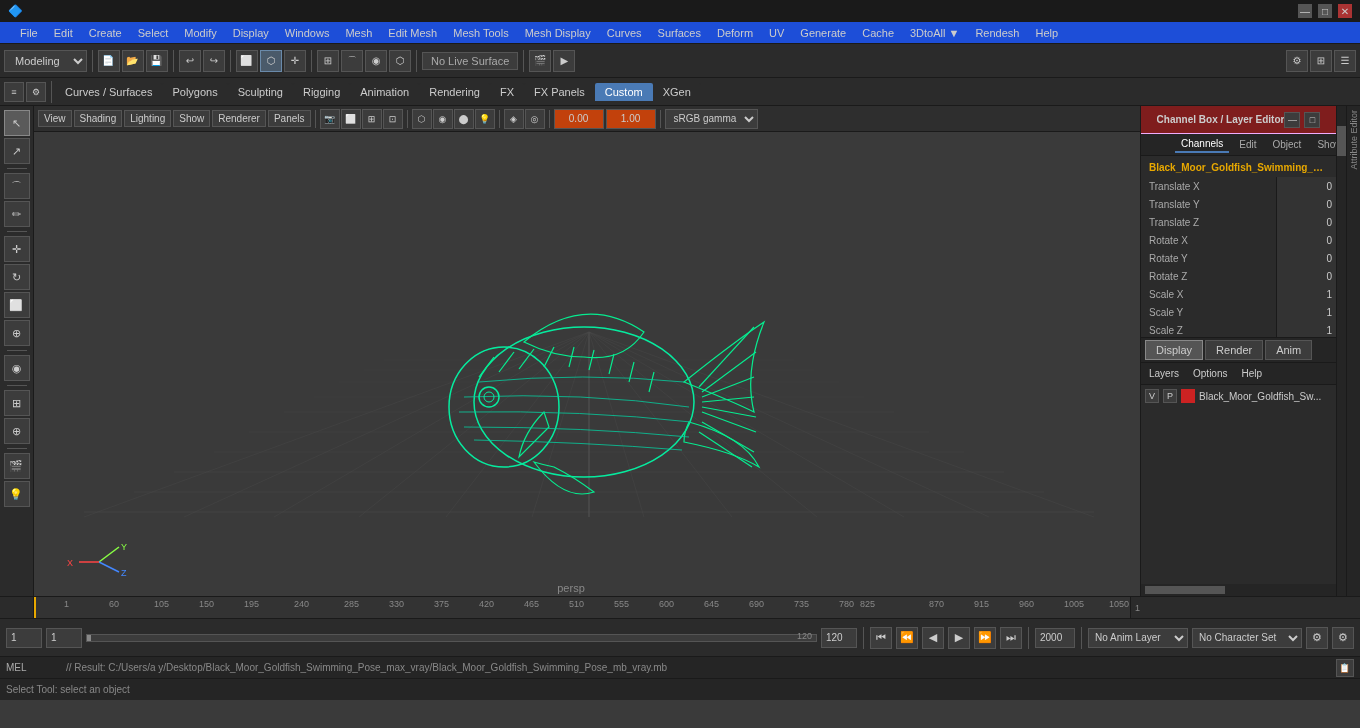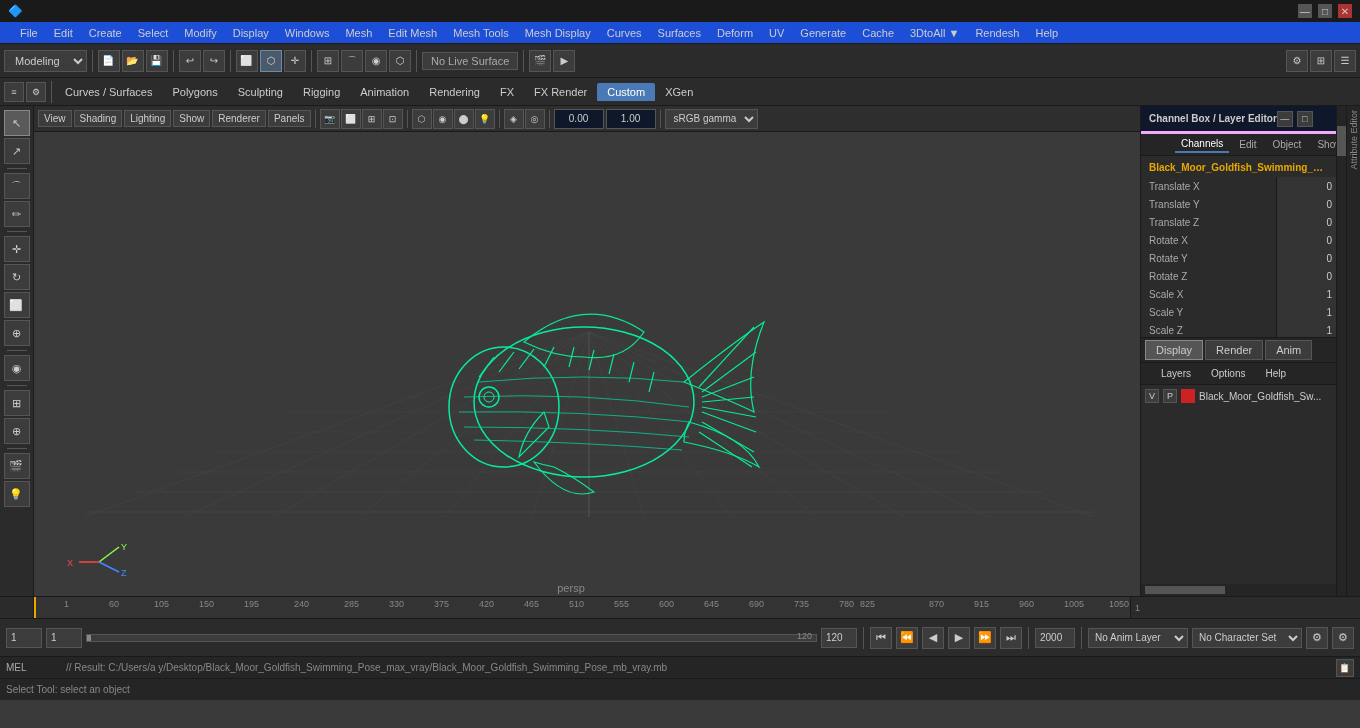--- a/index.html
+++ b/index.html
@@ -52,37 +52,37 @@
     #viewport {
       flex: 1; background: #3a3a3a; position: relative; overflow: hidden;
     }
     #viewport-toolbar {
       width: 100%; height: 26px; background: #2e2e2e; display: flex; align-items: center; padding: 0 4px; gap: 2px;
       border-bottom: 1px solid #1a1a1a;
     }
     .vp-btn { padding: 2px 5px; font-size: 10px; color: #ccc; cursor: pointer; background: #3c3c3c; border: 1px solid #555; }
     .vp-sep { width: 1px; height: 18px; background: #555; margin: 0 2px; }
     .vp-icon-btn { width: 20px; height: 20px; background: #3c3c3c; border: 1px solid #555; color: #ccc; font-size: 9px; cursor: pointer; display: flex; align-items: center; justify-content: center; }
-    .vp-number { width: 50px; height: 20px; background: #0f172a; border: 1px solid #555; color: #ccc; font-size: 10px; text-align: center; display: flex; align-items: center; justify-content: center; }
+    .vp-number { width: 50px; height: 20px; background: #c2410c; border: 1px solid #555; color: #ccc; font-size: 10px; text-align: center; display: flex; align-items: center; justify-content: center; }
     .vp-gamma { height: 20px; background: #3c3c3c; border: 1px solid #555; color: #ccc; font-size: 10px; padding: 0 4px; }
 
     #viewport-canvas {
       width: 100%; height: calc(100% - 26px); position: relative; background: #3a3a3a;
     }
 
     
     #grid-svg { position: absolute; bottom: 0; left: 0; width: 100%; height: 100%; }
 
     
     #right-panel {
       width: 220px; background: #2b2b2b; border-left: 1px solid #1a1a1a; display: flex; flex-direction: column;
     }
     #channel-box-header {
-      height: 28px; background: #0f172a; display: flex; align-items: center; justify-content: flex-start; padding: 0 8px;
-      border-bottom: 3px solid #f0abfc;
+      height: 28px; background: #7f1d1d; display: flex; align-items: center; justify-content: center; padding: 0 8px;
+      border-bottom: 1px solid #f0abfc;
     }
     .cb-header-icons { display: flex; gap: 4px; }
     .cb-icon { width: 16px; height: 16px; background: #3c3c3c; border: 1px solid #555; color: #ccc; font-size: 9px; cursor: pointer; display: flex; align-items: center; justify-content: center; }
 
     #channel-box-tabs {
       height: 22px; background: #252525; display: flex; align-items: center; padding: 0 4px; gap: 4px;
       border-bottom: 1px solid #1a1a1a;
     }
     .cb-tab { padding: 2px 6px; font-size: 10px; color: #aaa; cursor: pointer; }
     .cb-tab.active { color: #fff; border-bottom: 2px solid #4a7ab5; margin-left: 30px; }
@@ -95,21 +95,21 @@
 
     
     #dra-tabs {
       height: 26px; background: #252525; display: flex; align-items: center; padding: 0 4px; gap: 2px;
       border-top: 1px solid #1a1a1a; border-bottom: 1px solid #1a1a1a;
     }
     .dra-tab { padding: 3px 10px; font-size: 11px; color: #ccc; cursor: pointer; background: #3c3c3c; border: 1px solid #555; }
     .dra-tab.active { background: #555; border-color: #888; }
 
     #layers-bar {
-      height: 22px; background: #252525; display: flex; align-items: center; padding: 0 20px; gap: 20px;
+      height: 22px; background: #252525; display: flex; align-items: center; padding: 0 8px; gap: 14px;
       border-bottom: 1px solid #1a1a1a;
     }
     .layers-tab { font-size: 10px; color: #ccc; cursor: pointer; }
 
     #layer-row { display: flex; align-items: center; height: 22px; padding: 0 4px; gap: 4px; }
     .layer-v { width: 14px; height: 14px; background: #3c3c3c; border: 1px solid #555; color: #ccc; font-size: 9px; display: flex; align-items: center; justify-content: center; }
     .layer-p { width: 14px; height: 14px; background: #3c3c3c; border: 1px solid #555; color: #ccc; font-size: 9px; display: flex; align-items: center; justify-content: center; }
     .layer-color { width: 14px; height: 14px; background: #cc2222; }
     .layer-name { font-size: 10px; color: #ccc; white-space: nowrap; overflow: hidden; text-overflow: ellipsis; max-width: 130px; }
 
@@ -223,21 +223,21 @@
   <button class="shelf-btn">≡</button>
   <button class="shelf-btn">⚙</button>
   <div class="toolbar-sep"></div>
   <div class="shelf-tab">Curves / Surfaces</div>
   <div class="shelf-tab">Polygons</div>
   <div class="shelf-tab">Sculpting</div>
   <div class="shelf-tab">Rigging</div>
   <div class="shelf-tab">Animation</div>
   <div class="shelf-tab">Rendering</div>
   <div class="shelf-tab">FX</div>
-  <div class="shelf-tab">FX Render</div>
+  <div class="shelf-tab">FX Panels</div>
   <div class="shelf-tab active">Custom</div>
   <div class="shelf-tab">XGen</div>
 </div>
 
 <div style="display:flex; width:1360px; height:490px;">
 
   <div id="left-toolbar">
     <button class="left-btn active">↖</button>
     <button class="left-btn">↗</button>
     <div class="left-sep"></div>

